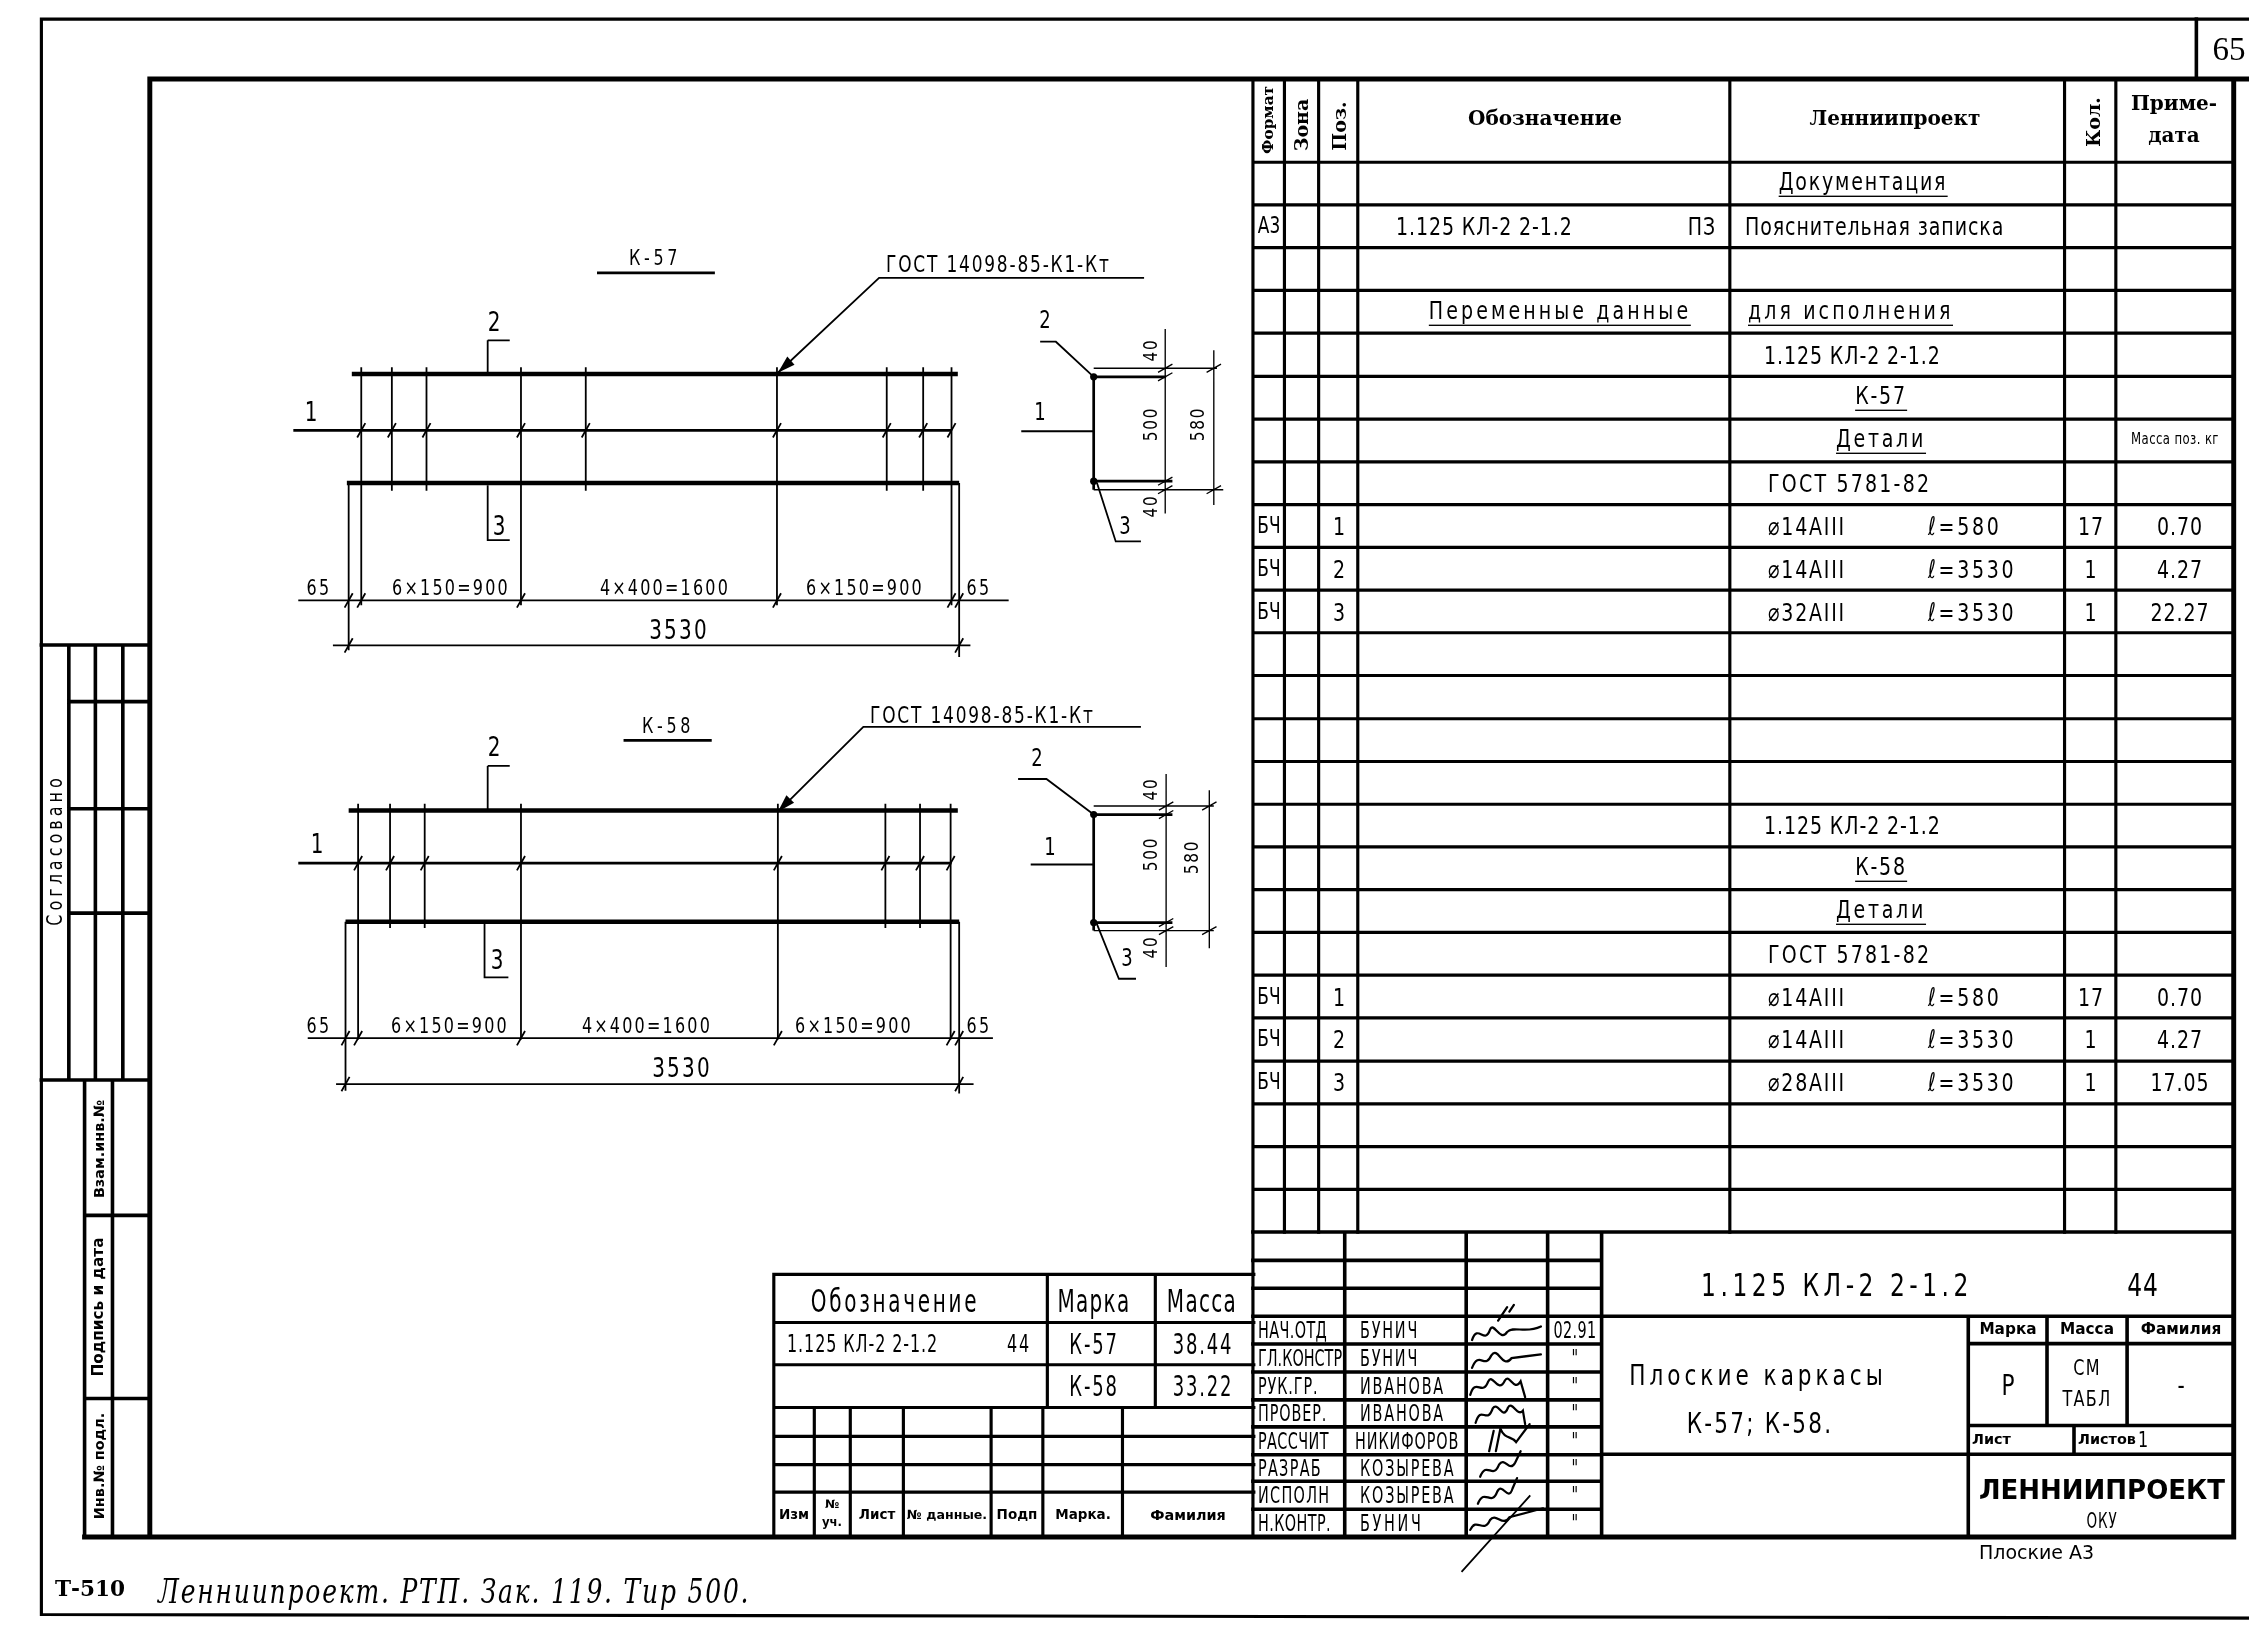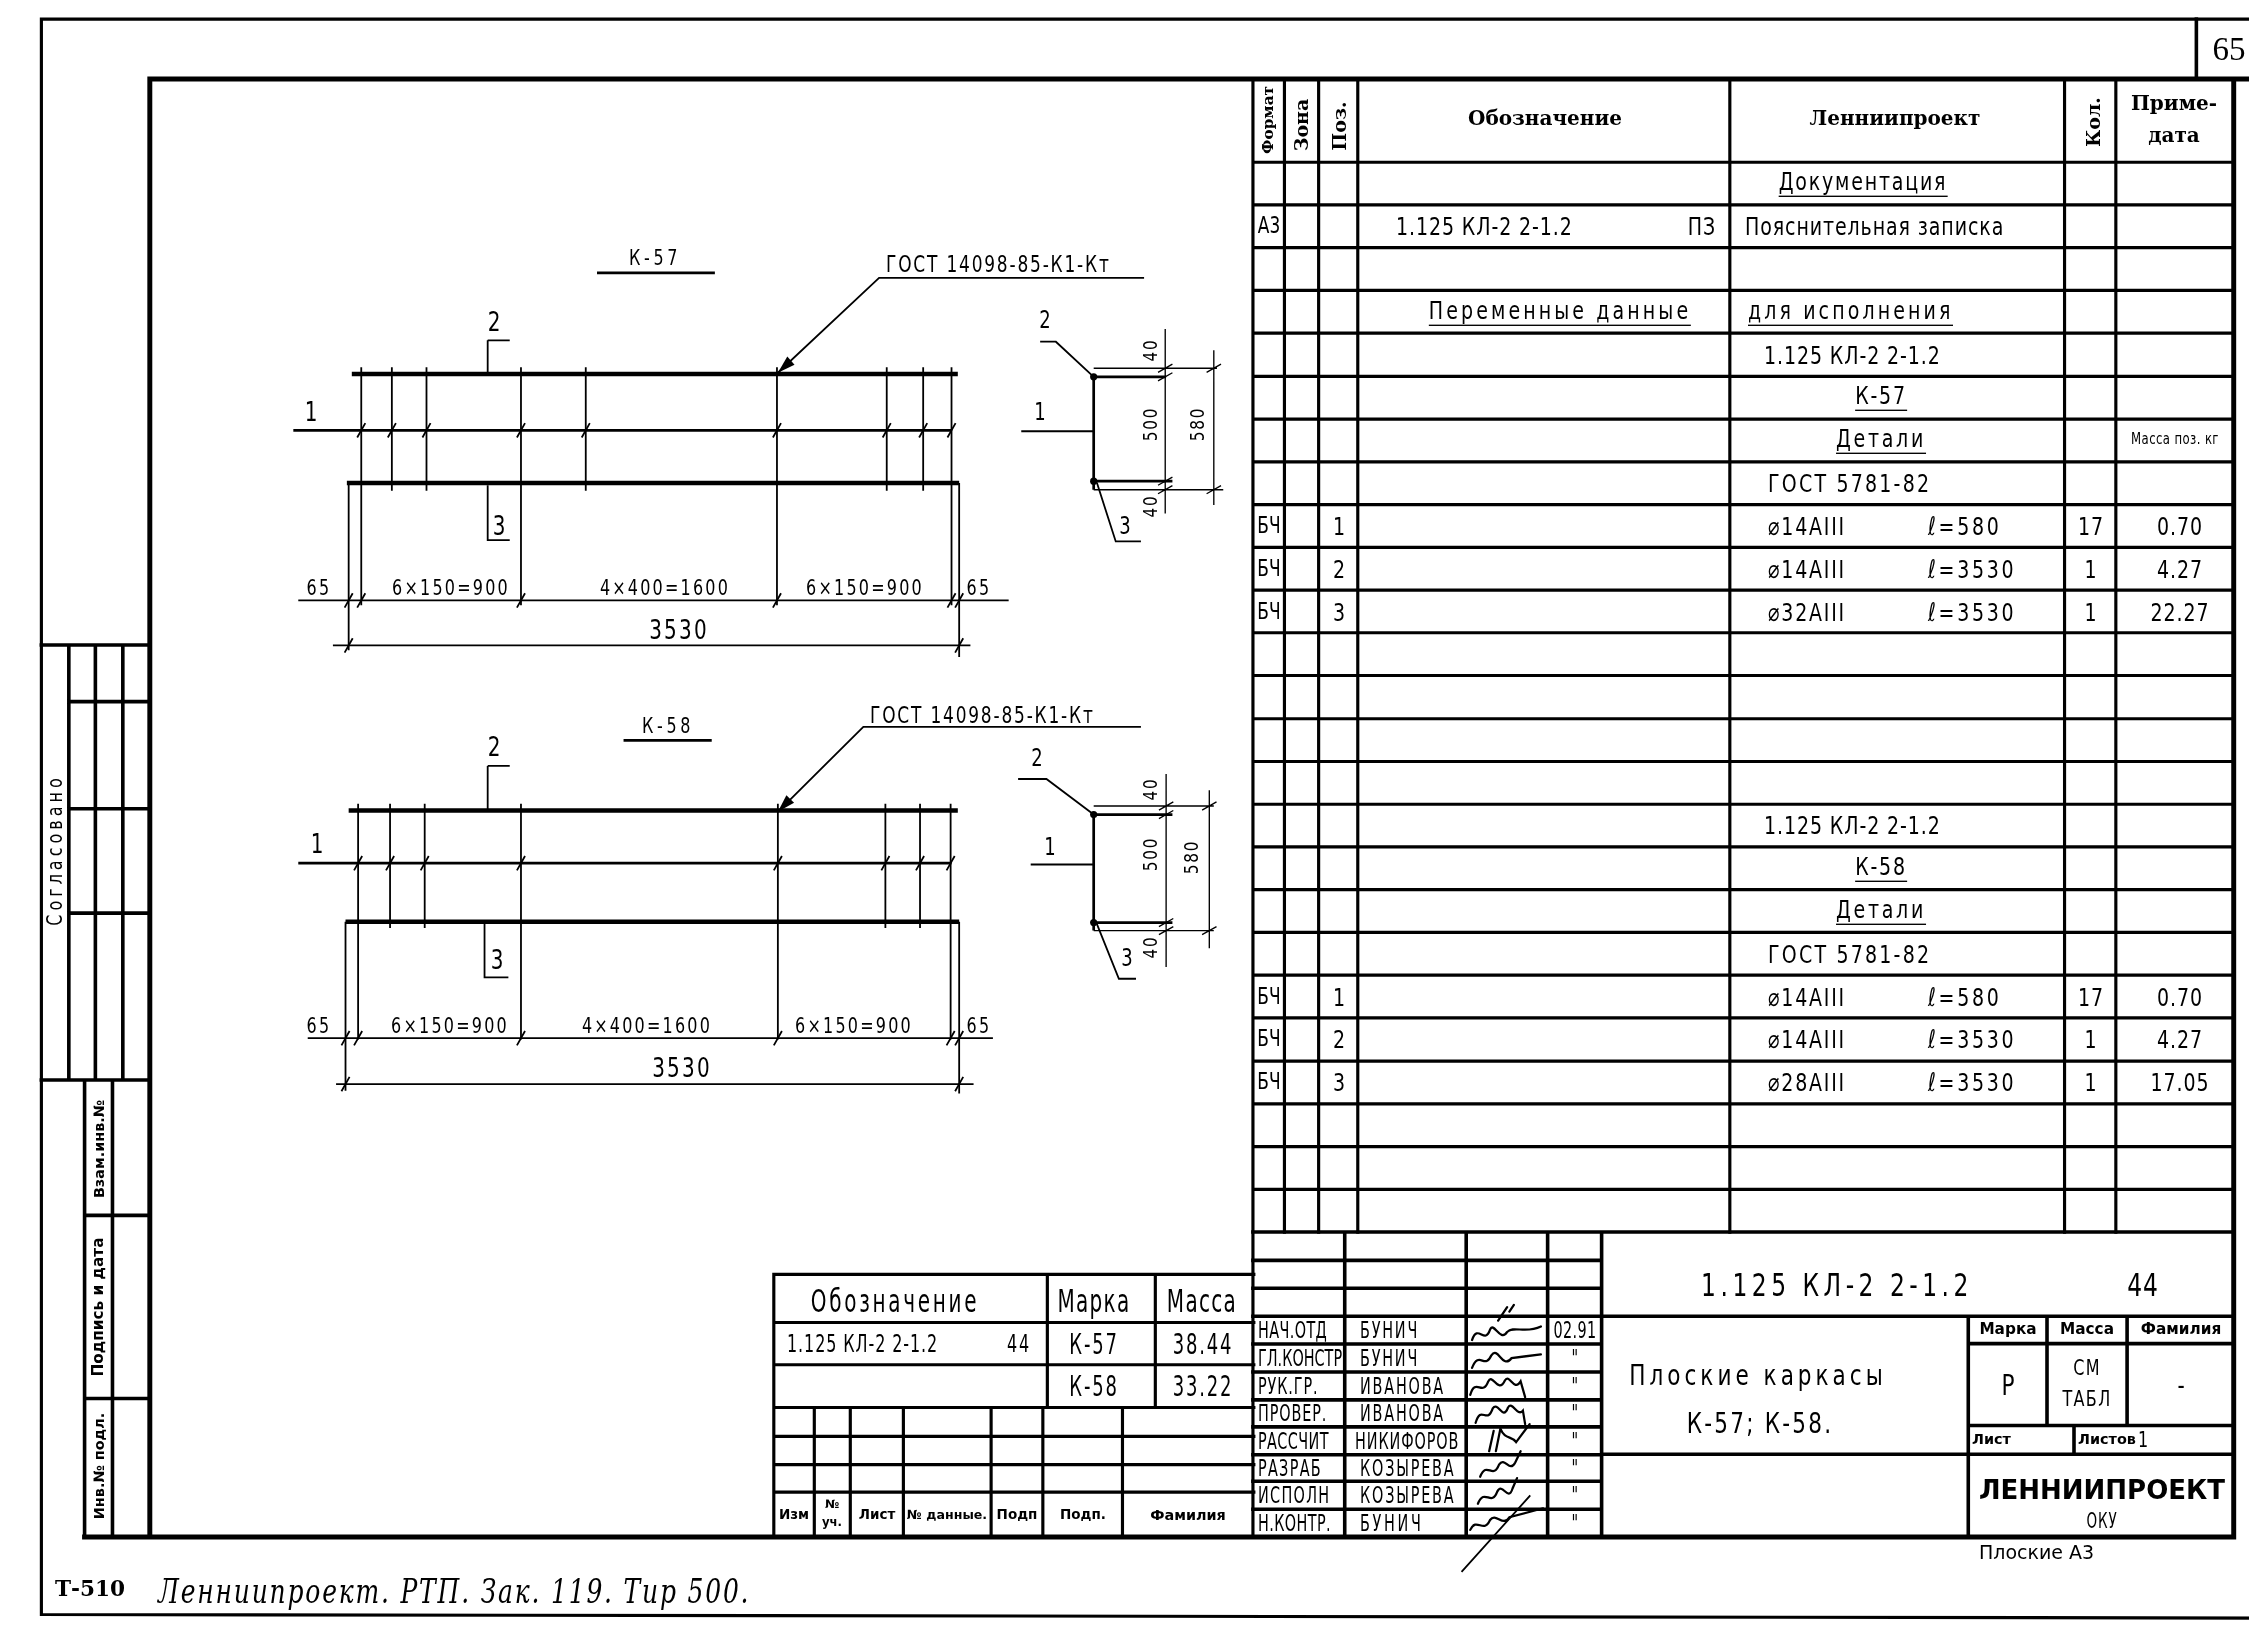--- a/index.html
+++ b/index.html
@@ -224,21 +224,21 @@
 <div class="tx hw f40 ls4 hc16" style="left:1203px;top:1344px">38.44</div>
 <div class="tx hw f40 ls4 hc16" style="left:1094px;top:1386px">К-58</div>
 <div class="tx hw f40 ls4 hc16" style="left:1203px;top:1386px">33.22</div>
 
 <div class="tx sansb f30 c" style="left:794px;top:1515px">Изм</div>
 <div class="tx sansb f26 c" style="left:832px;top:1505px">№</div>
 <div class="tx sansb f26 c" style="left:832px;top:1523px">уч.</div>
 <div class="tx sansb f30 c" style="left:877px;top:1515px">Лист</div>
 <div class="tx sansb f28 c" style="left:947px;top:1515px">№ данные.</div>
 <div class="tx sansb f30 c" style="left:1017px;top:1515px">Подп</div>
-<div class="tx sansb f30 c" style="left:1083px;top:1515px">Подп.</div>
+<div class="tx sansb f30 c" style="left:1083px;top:1515px">Марка.</div>
 <div class="tx sansb f32 c" style="left:1188px;top:1515px">Фамилия</div>
 
 <div class="tx hw f32 ls1 hl16" style="left:1258px;top:1330px">НАЧ.ОТД</div>
 <div class="tx hw f32 ls4 hl16" style="left:1360px;top:1330px">БУНИЧ</div>
 <div class="tx hw f32 ls1 hc16" style="left:1575px;top:1330px">02.91</div>
 <div class="tx hw f32 ls0 hl16" style="left:1258px;top:1358px">ГЛ.КОНСТР</div>
 <div class="tx hw f32 ls4 hl16" style="left:1360px;top:1358px">БУНИЧ</div>
 <div class="tx hw f32 ls1 hc16" style="left:1575px;top:1358px">"</div>
 <div class="tx hw f32 ls2 hl16" style="left:1258px;top:1386px">РУК.ГР.</div>
 <div class="tx hw f32 ls4 hl16" style="left:1360px;top:1386px">ИВАНОВА</div>

